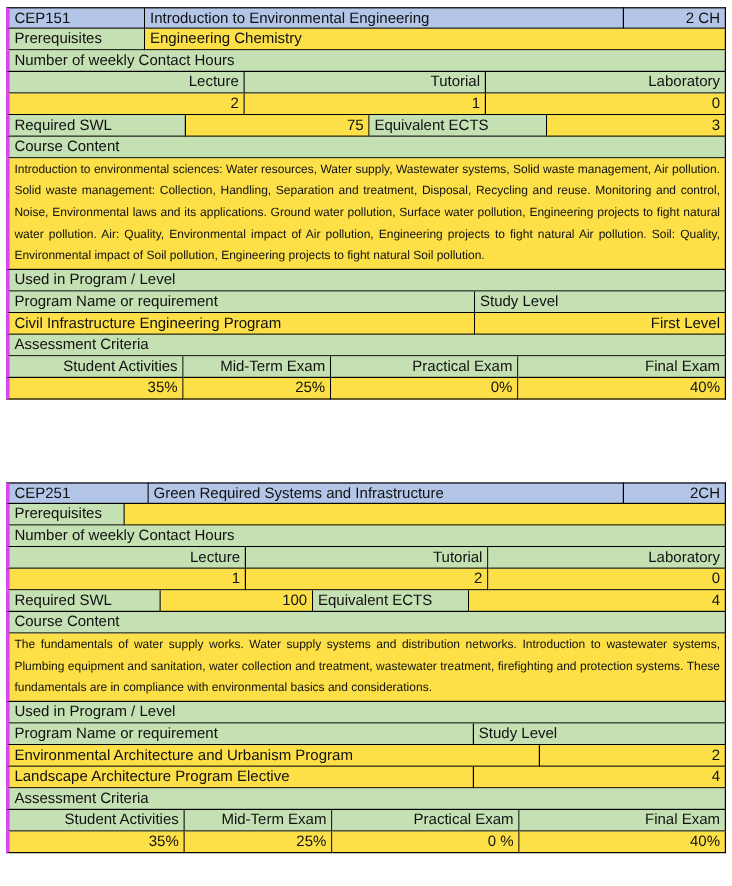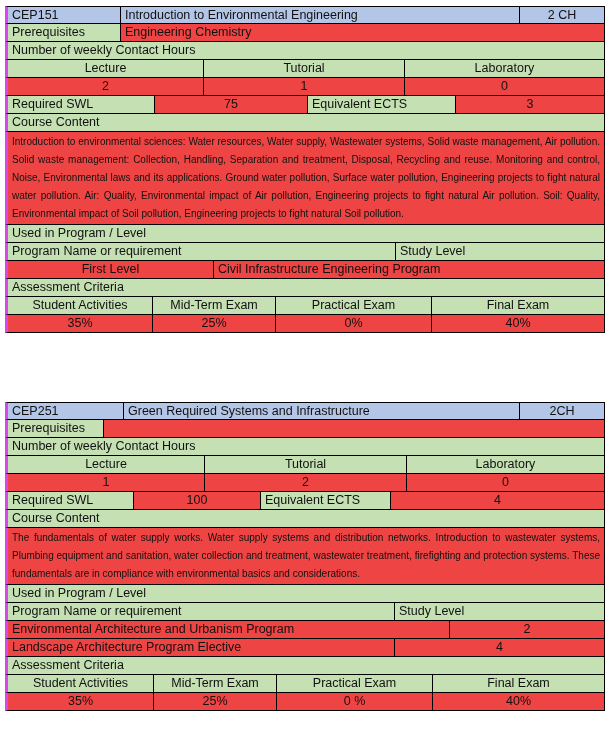--- a/index.html
+++ b/index.html
@@ -4,22 +4,22 @@
 <style>
   html, body { margin: 0; padding: 0; background: #ffffff; }
   body { width: 610px; height: 738px; position: relative; font-family: "Liberation Sans", sans-serif; font-size: 12.5px; color: #111; }
   .course { position: absolute; left: 5px; width: 600px; }
   .row { display: flex; box-sizing: border-box; }
   .cell { box-sizing: border-box; border-right: 1px solid #000; border-bottom: 1px solid #000; padding: 0 4px; line-height: 17px; height: 18px; white-space: nowrap; overflow: hidden; }
   .row .cell:first-child { border-left: 3px solid #d946ef; }
   .first .cell { border-top: 1px solid #000; }
   .blue { background: #b4c6e7; }
   .green { background: #c5e0b3; }
-  .white { background: #ef4444; }
-  .center { text-align: center; }
+  .white { background: #fde047; }
+  .center { text-align: right; }
   .full { flex: 1 1 auto; }
   .para { white-space: normal; height: auto; text-align: justify; line-height: 18px; padding: 1px 4px 1px 4px; font-size: 10px; }
 </style>
 </head>
 <body>
 
 <div class="course" style="top:6px;">
   <div class="row first">
     <div class="cell blue" style="width:116px">CEP151</div>
     <div class="cell blue" style="width:399px">Introduction to Environmental Engineering</div>
@@ -55,22 +55,22 @@
     <div class="cell white full para">Introduction to environmental sciences: Water resources, Water supply, Wastewater systems, Solid waste management, Air pollution. Solid waste management: Collection, Handling, Separation and treatment, Disposal, Recycling and reuse. Monitoring and control, Noise, Environmental laws and its applications. Ground water pollution, Surface water pollution, Engineering projects to fight natural water pollution. Air: Quality, Environmental impact of Air pollution, Engineering projects to fight natural Air pollution. Soil: Quality, Environmental impact of Soil pollution, Engineering projects to fight natural Soil pollution.</div>
   </div>
   <div class="row">
     <div class="cell green full">Used in Program / Level</div>
   </div>
   <div class="row">
     <div class="cell green" style="width:391px">Program Name or requirement</div>
     <div class="cell green full">Study Level</div>
   </div>
   <div class="row">
+    <div class="cell white" style="width:391px">Civil Infrastructure Engineering Program</div>
     <div class="cell white center full">First Level</div>
-    <div class="cell white" style="width:391px">Civil Infrastructure Engineering Program</div>
   </div>
   <div class="row">
     <div class="cell green full">Assessment Criteria</div>
   </div>
   <div class="row">
     <div class="cell green center" style="width:148px">Student Activities</div>
     <div class="cell green center" style="width:123px">Mid-Term Exam</div>
     <div class="cell green center" style="width:156px">Practical Exam</div>
     <div class="cell green center full">Final Exam</div>
   </div>

